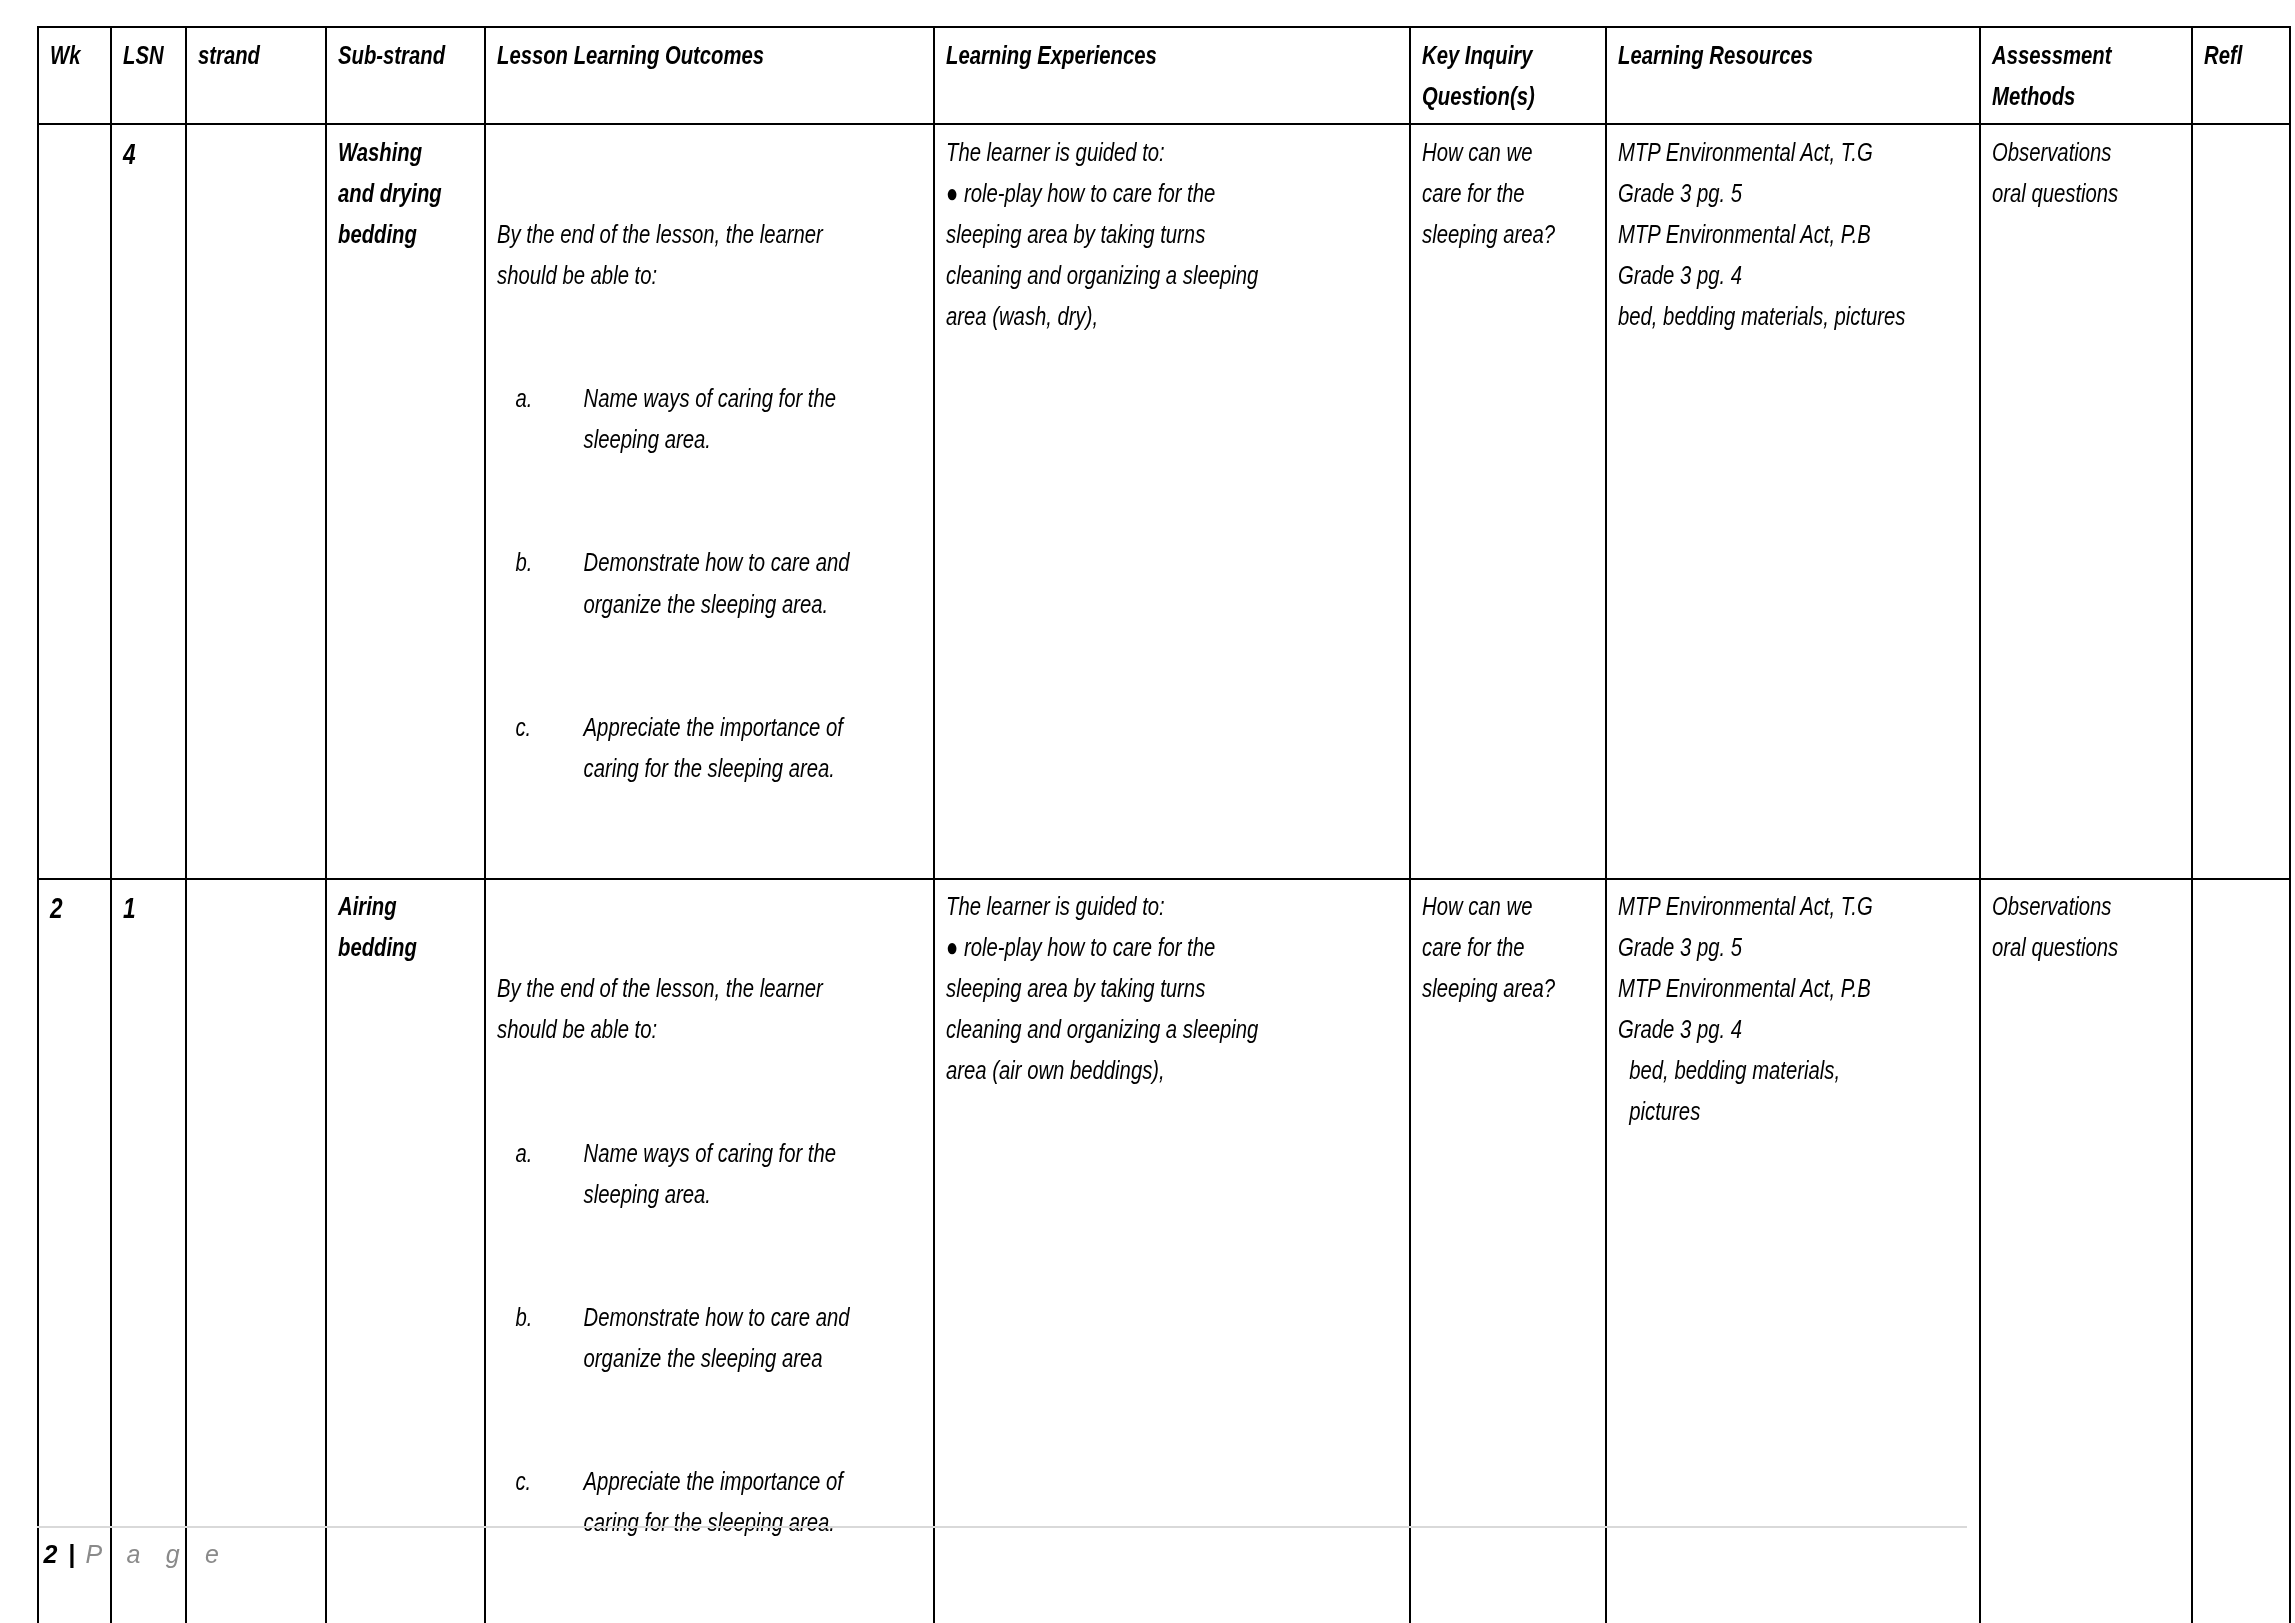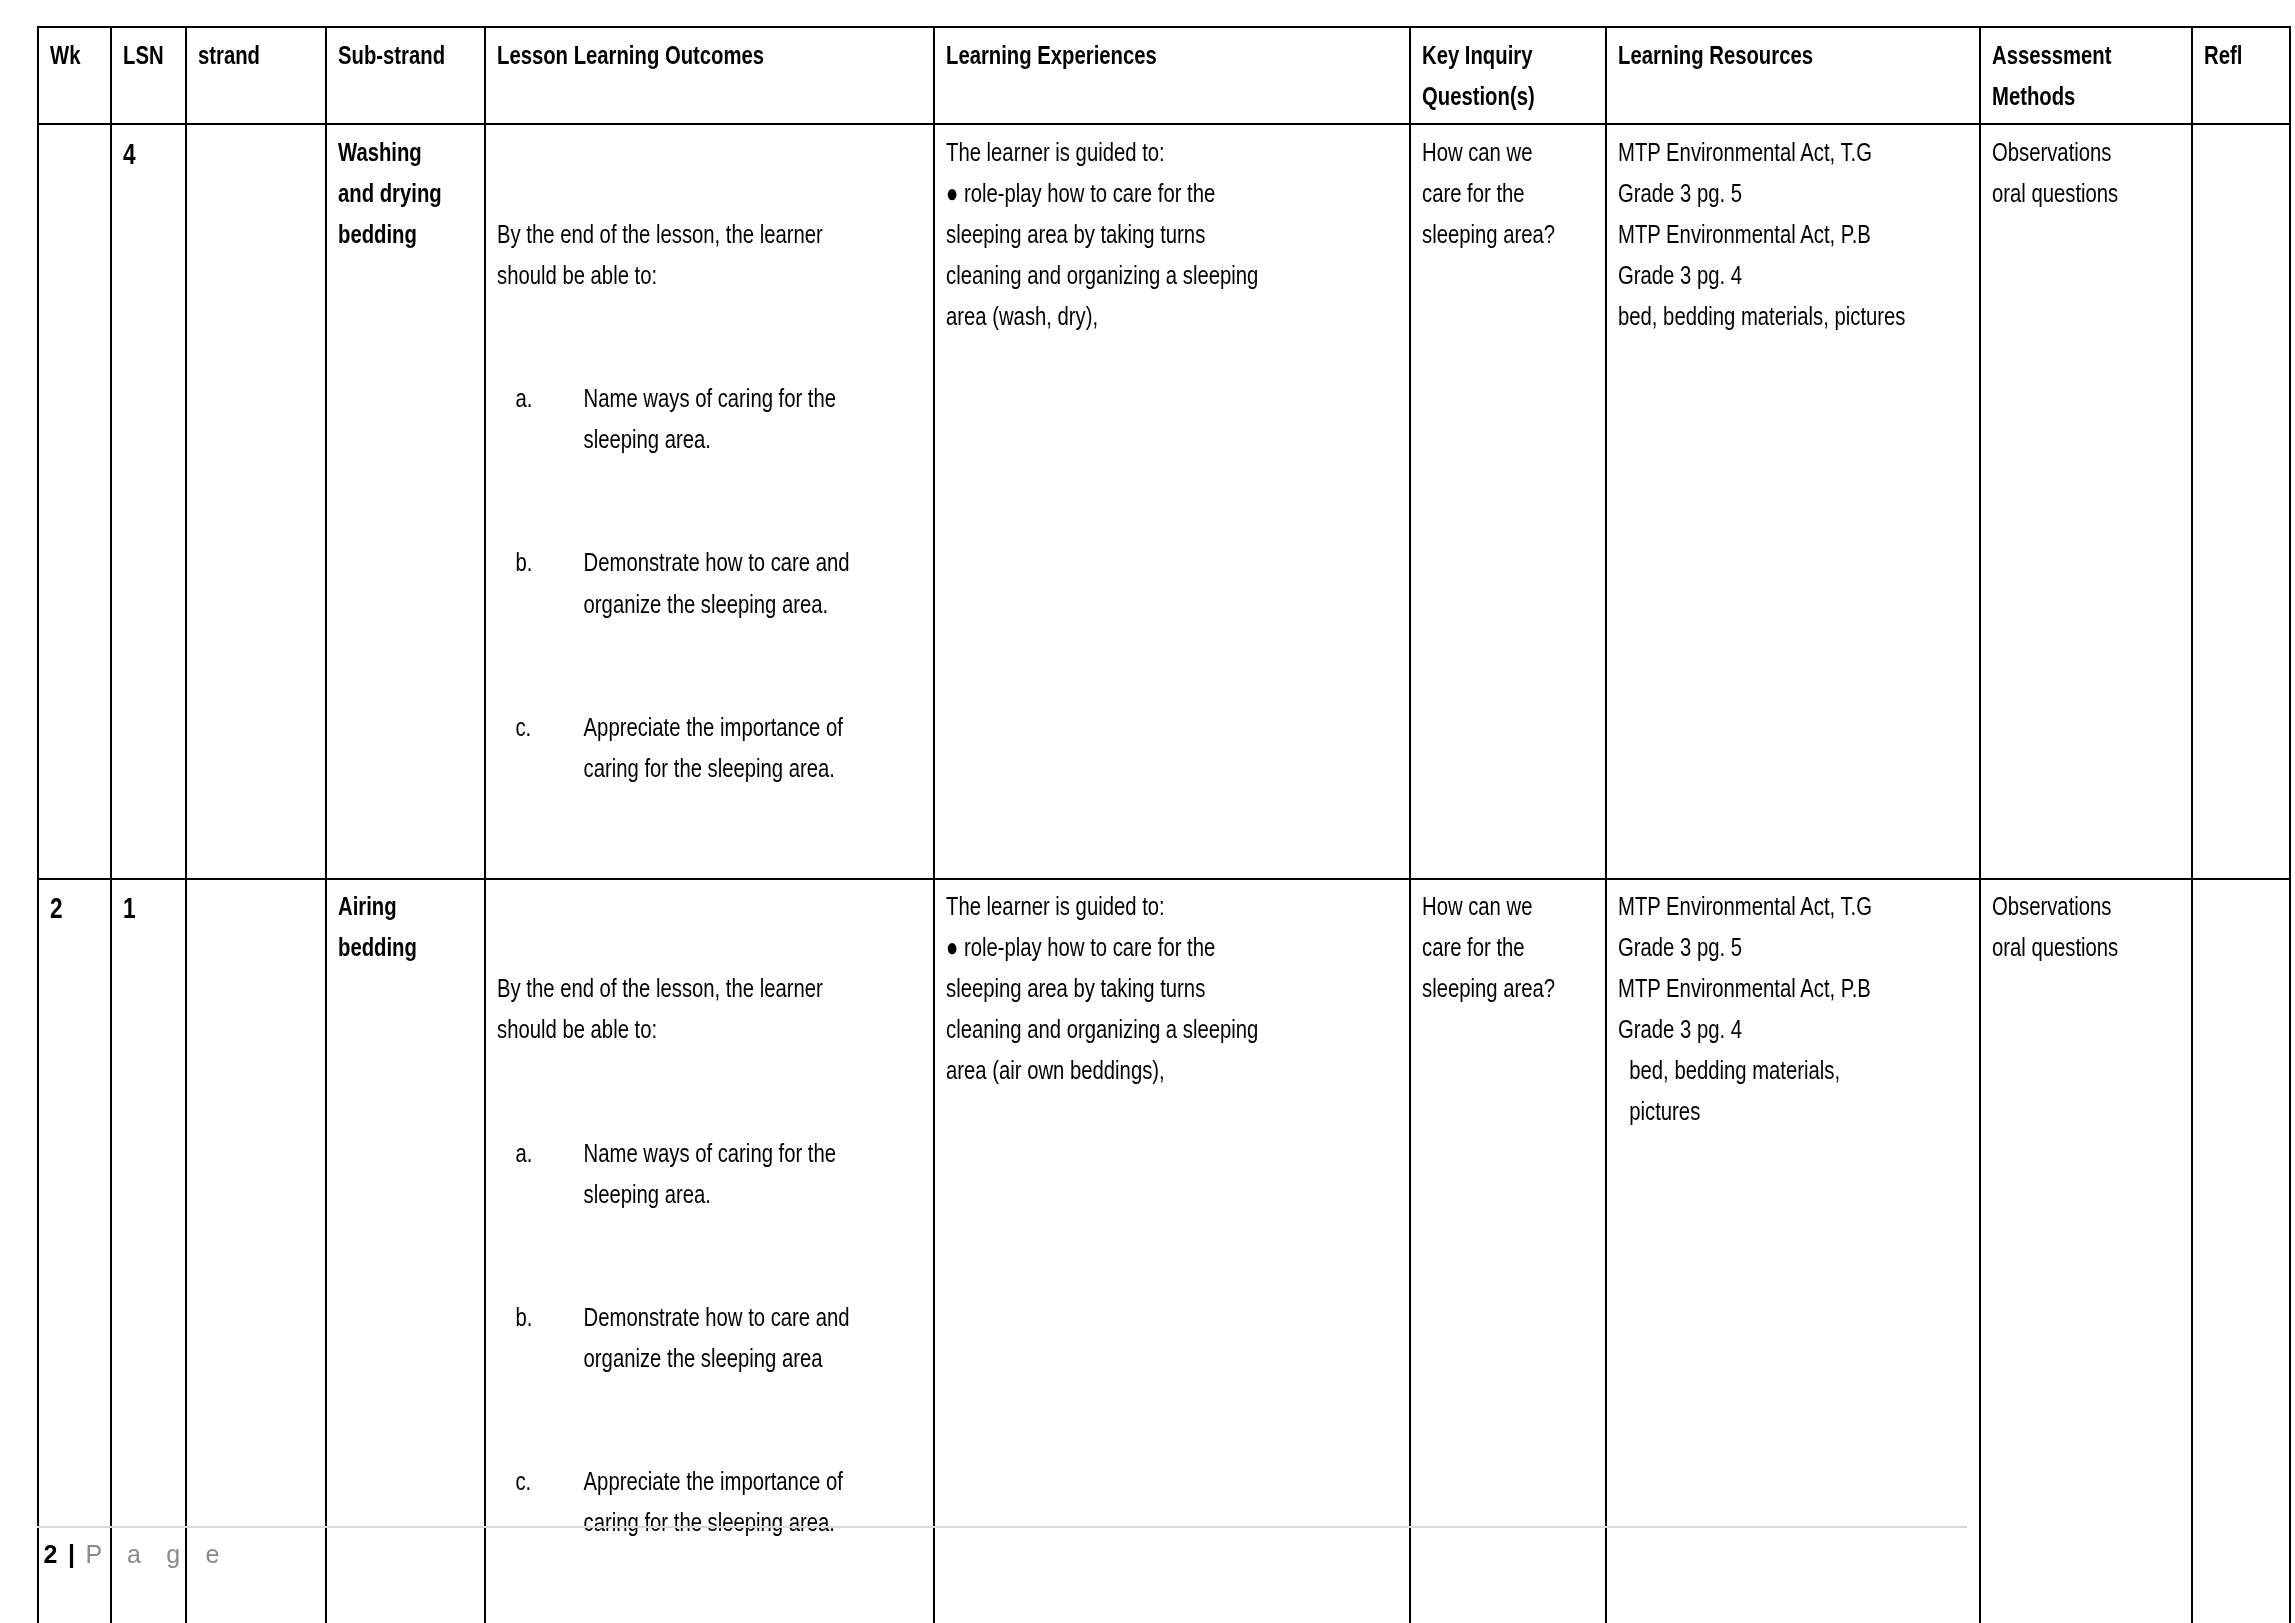--- a/index.html
+++ b/index.html
@@ -3,20 +3,21 @@
 <meta charset="utf-8">
 <style>
   html,body{margin:0;padding:0;background:#ffffff;}
   #page{
     position:relative;
     width:2295px;height:1623px;
     background:#ffffff;
     color:#000;
     font-family:"Liberation Sans", sans-serif;
     overflow:hidden;
+    font-style:italic;
   }
   table.sow{
     position:absolute;left:37px;top:26px;
     border-collapse:collapse;table-layout:fixed;
   }
   .sow th,.sow td{
     border:2.6px solid #000;
     vertical-align:top;
     text-align:left;
     padding:6.5px 10.5px;

